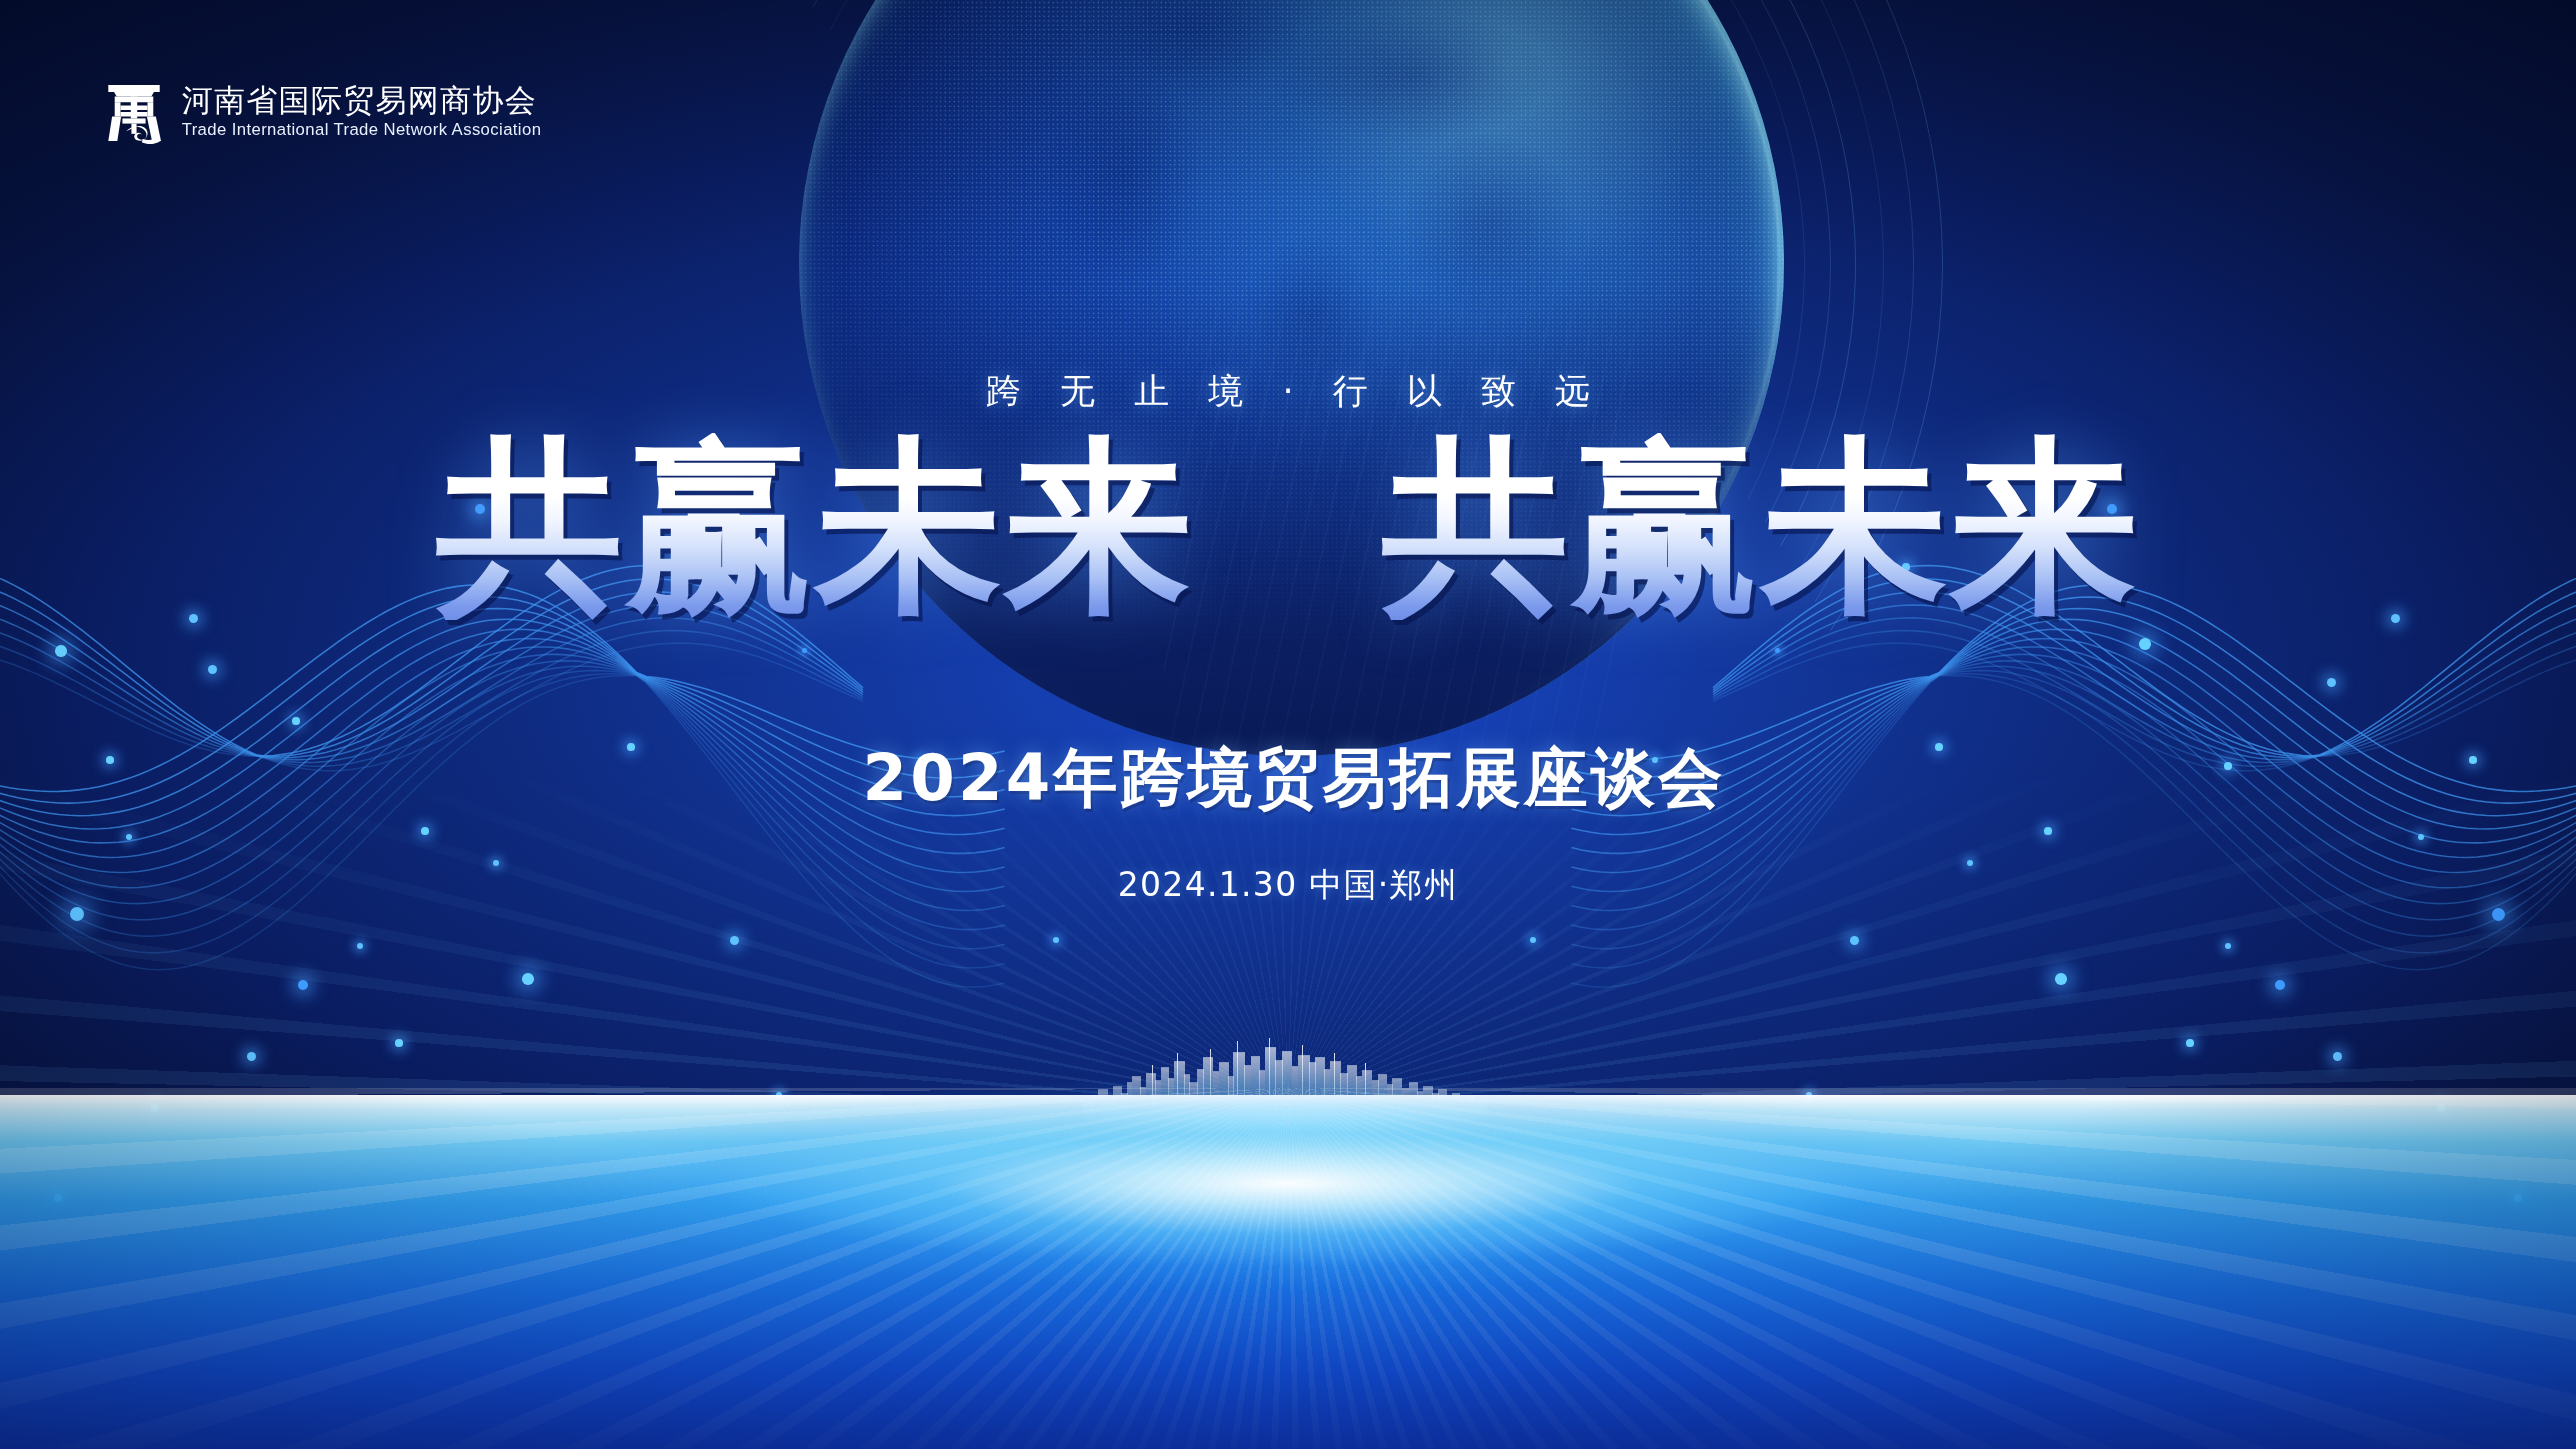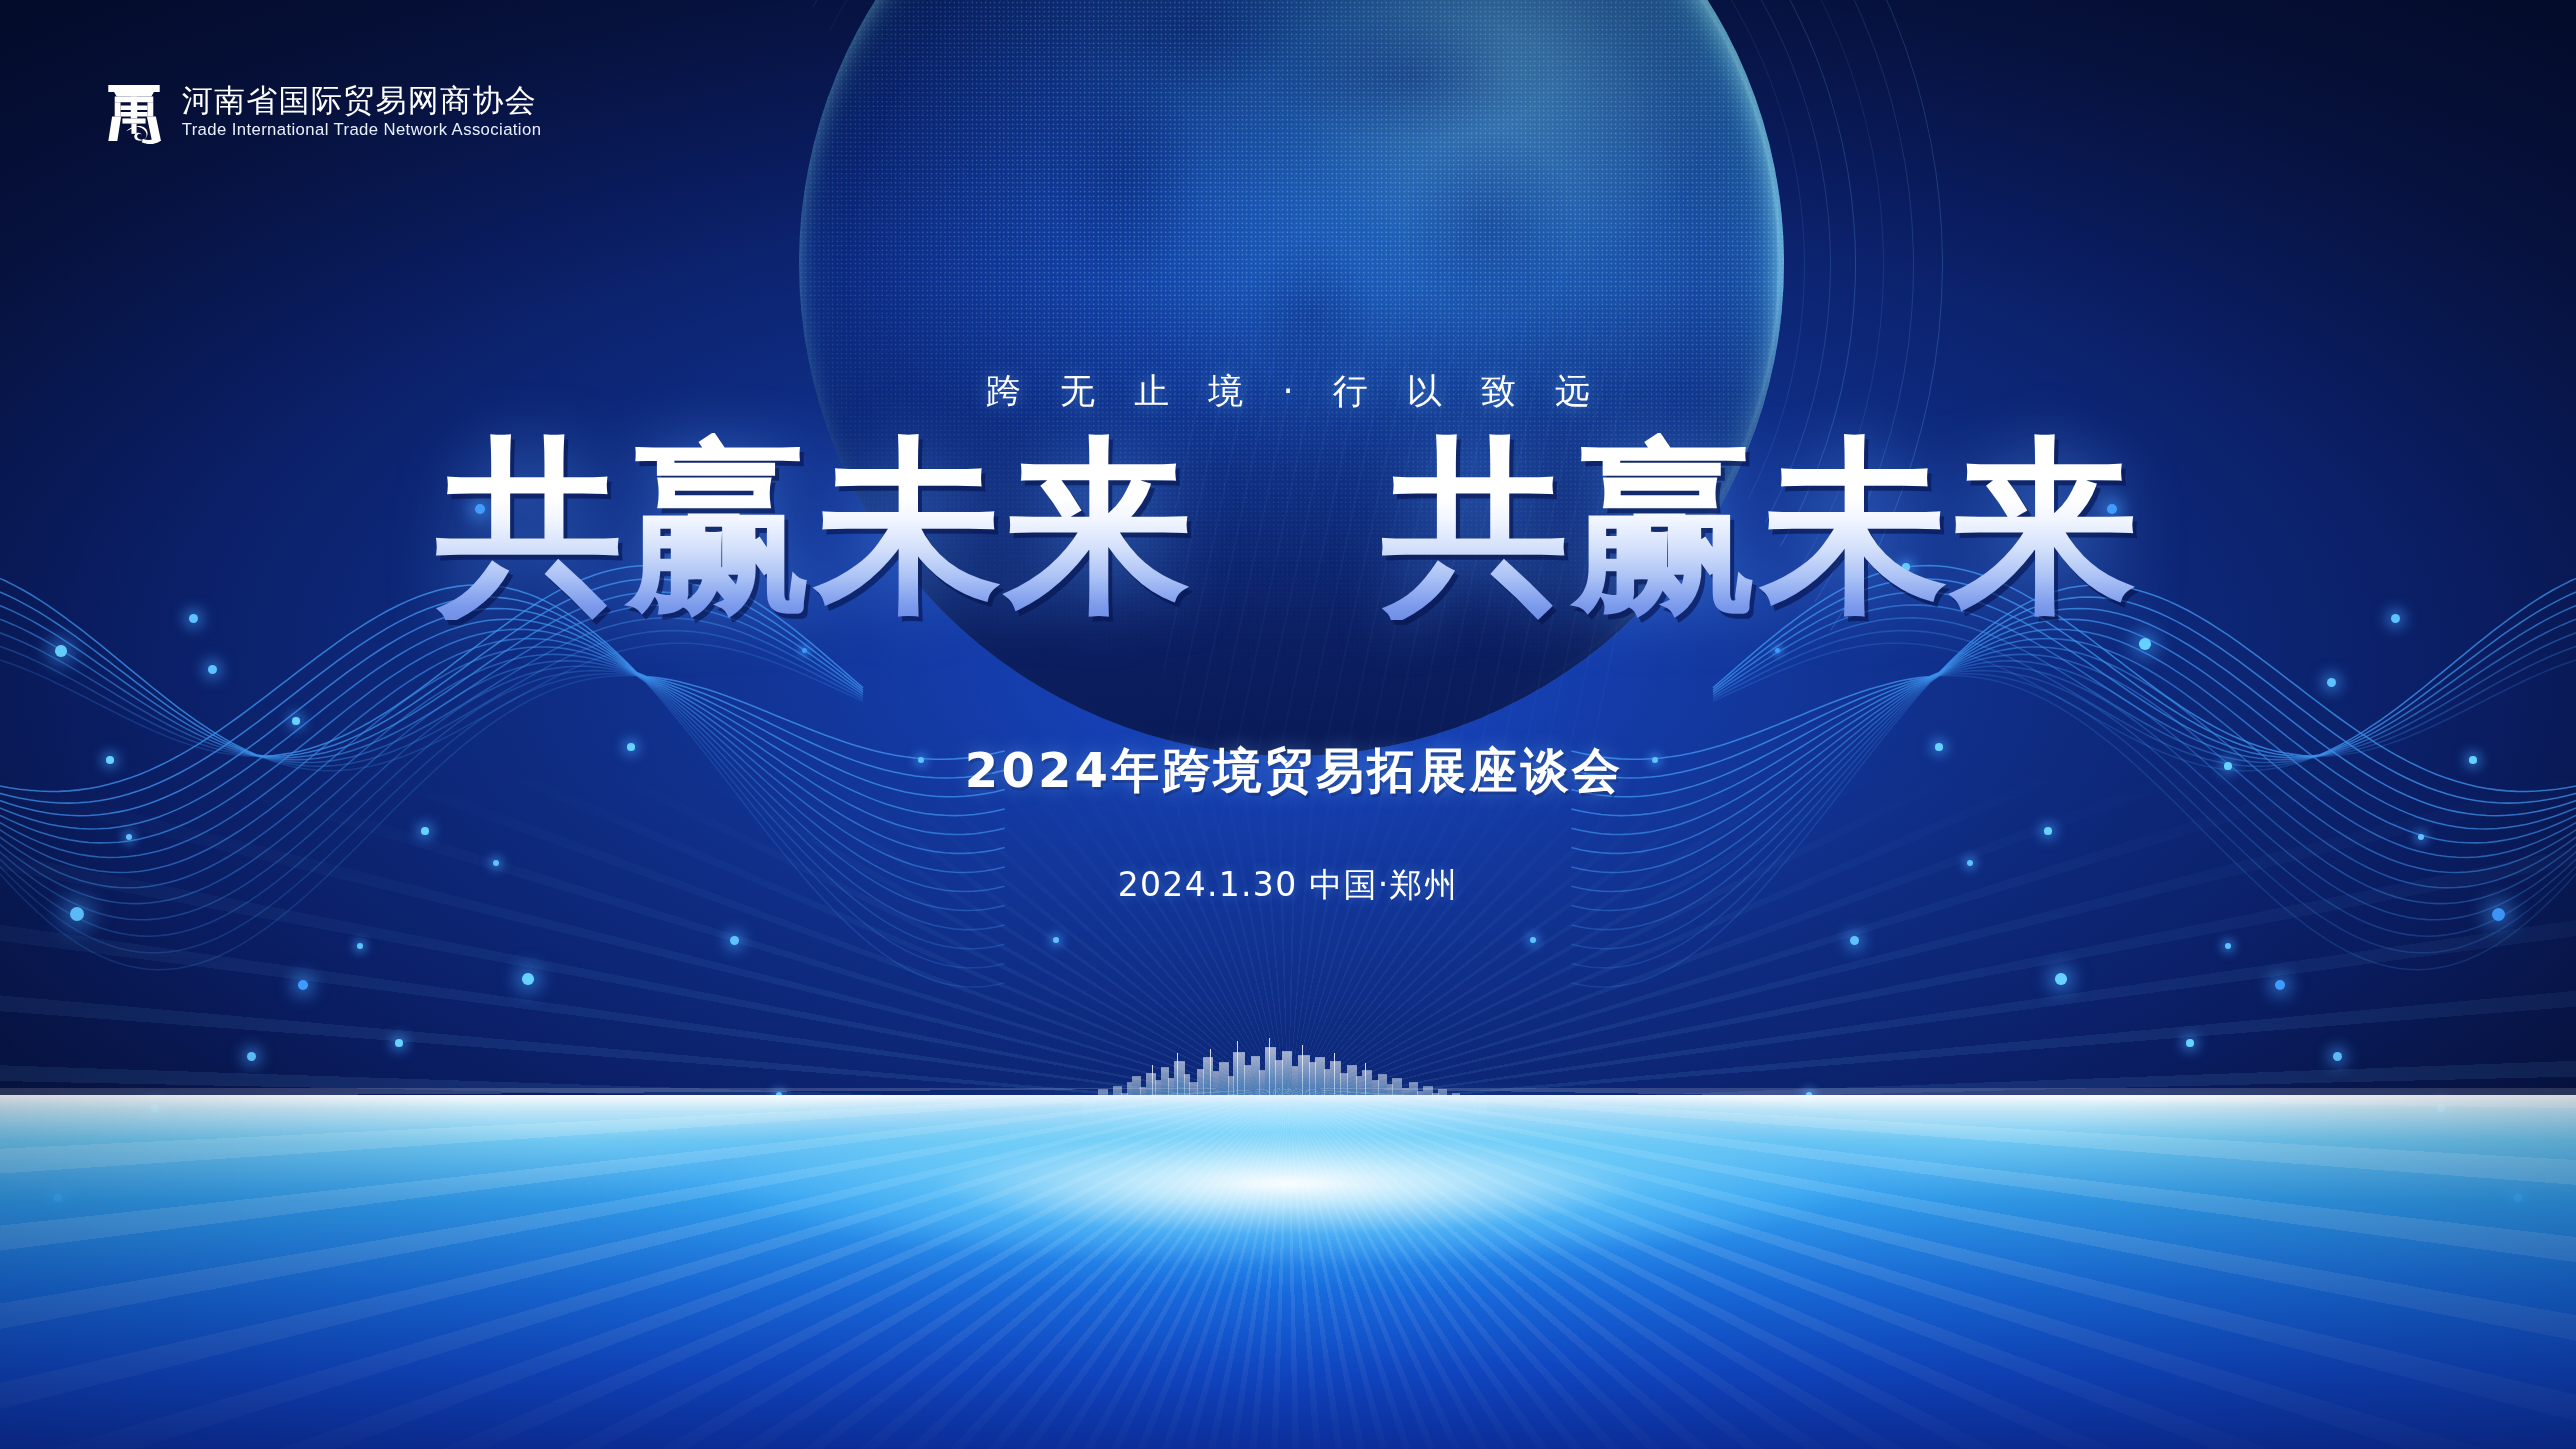--- a/index.html
+++ b/index.html
@@ -195,21 +195,21 @@
        #ffffff 0%, #ffffff 34%, #f2f6ff 46%,
        #d3e0fb 62%, #a8c0f5 78%, #7d9bec 92%, #6f8fe8 100%);
     -webkit-background-clip:text;background-clip:text;
     color:transparent;-webkit-text-fill-color:transparent;
     filter:drop-shadow(4.5px 5.8px 0 rgba(6,20,78,.62)) drop-shadow(0 0 28px rgba(90,160,255,.38));
   }
   #title .gap{display:inline-block;width:52px;}
 
   #subtitle{
     position:absolute;left:12px;right:0;top:746px;
-    font-size:48px;line-height:1;font-weight:700;letter-spacing:3.2px;
+    font-size:64px;line-height:1;font-weight:700;letter-spacing:3.2px;
     color:#ffffff;
     font-family:"DejaVu Sans","Liberation Sans",sans-serif;
     text-shadow:0 0 19.3px rgba(120,190,255,.45), 1.9px 2.6px 0 rgba(8,26,92,.45);
   }
 
   #dateline{
     position:absolute;left:0;right:0;top:868px;
     font-size:33px;line-height:1;letter-spacing:1.3px;color:#ffffff;
     font-family:"DejaVu Sans","Liberation Sans",sans-serif;font-weight:400;
     text-shadow:0 0 11.6px rgba(120,190,255,.4);

